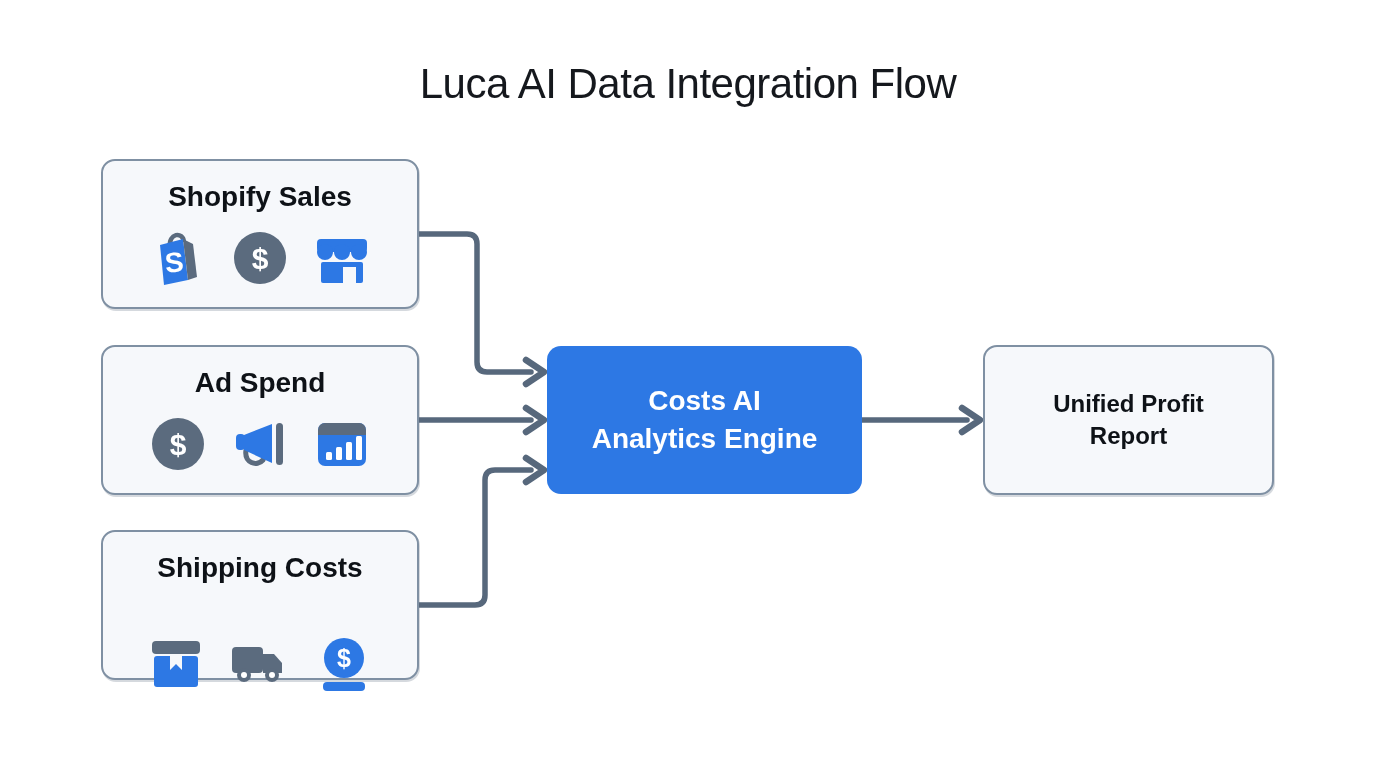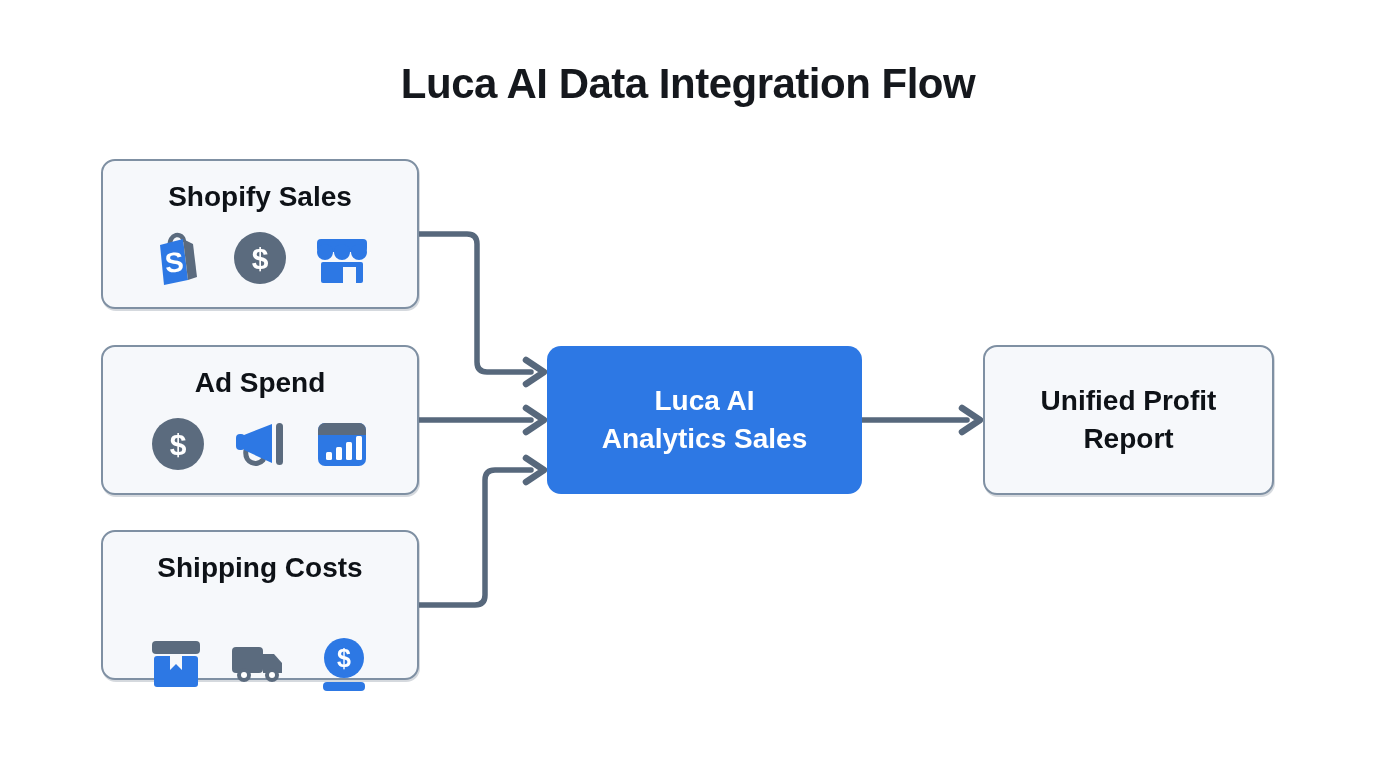--- a/index.html
+++ b/index.html
@@ -6,21 +6,21 @@
   .canvas{
     position:relative;
     width:1376px;height:768px;
     background:#ffffff;
     font-family:"Liberation Sans", sans-serif;
     overflow:hidden;
   }
   .title{
     position:absolute;top:60px;left:0;width:100%;
     text-align:center;
-    font-size:42px;font-weight:bold;color:#15181d;
+    font-size:42px;font-weight:normal;color:#15181d;
     letter-spacing:-0.5px;
     margin:0;
   }
   .node{
     position:absolute;
     box-sizing:border-box;
     border-radius:14px;
   }
   .source-node{
     left:101px;width:318px;height:150px;
@@ -44,21 +44,21 @@
     display:flex;flex-direction:column;align-items:center;justify-content:center;
     color:#ffffff;font-size:28px;font-weight:bold;line-height:1.35;
     text-align:center;
   }
   .output-node{
     left:983px;top:345px;width:291px;height:150px;
     background:#f6f8fb;
     border:2px solid #7f90a3;
     box-shadow:1px 2px 0 rgba(86,104,124,0.25);
     display:flex;flex-direction:column;align-items:center;justify-content:center;
-    color:#0e1217;font-size:28px;font-weight:bold;line-height:1.35;
+    color:#0e1217;font-size:24px;font-weight:bold;line-height:1.35;
     text-align:center;
   }
   .connector-layer{
     position:absolute;left:0;top:0;width:1376px;height:768px;
     pointer-events:none;
   }
   .connector-layer path.flow{
     fill:none;stroke:#57687c;stroke-width:5.5;stroke-linecap:round;
   }
   .connector-layer polyline.head{
@@ -153,22 +153,22 @@
       </svg>
       <svg width="56" height="58" viewBox="0 0 56 58">
         <circle cx="28" cy="24" r="20" fill="#2d78e4"></circle>
         <text class="icon-dollar-text" x="28" y="33" font-size="25" text-anchor="middle">$</text>
         <rect x="7" y="48" width="42" height="9" rx="4" fill="#2d78e4"></rect>
       </svg>
     </div>
   </div>
 
   <div class="node engine-node">
-    <div>Luca AI</div>
-    <div>Analytics Sales</div>
+    <div>Costs AI</div>
+    <div>Analytics Engine</div>
   </div>
 
   <div class="node output-node">
     <div>Unified Profit</div>
     <div>Report</div>
   </div>
 
 </div>
 
 </body></html>

